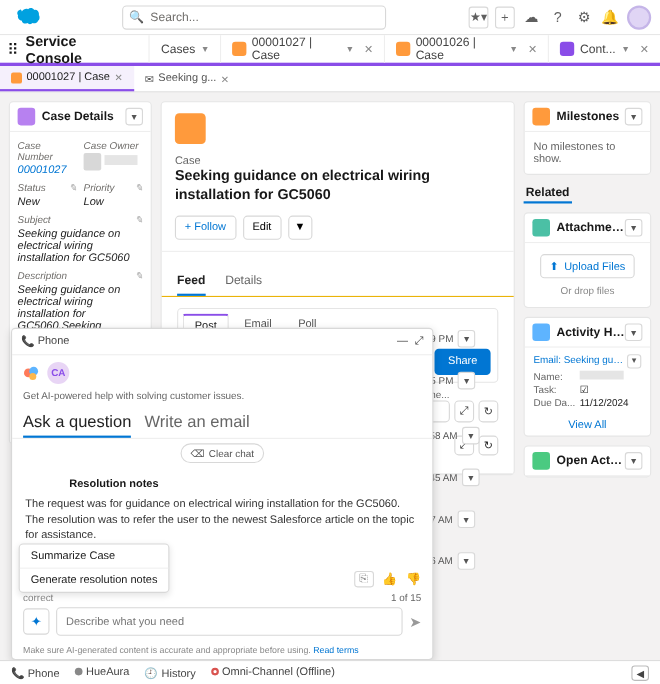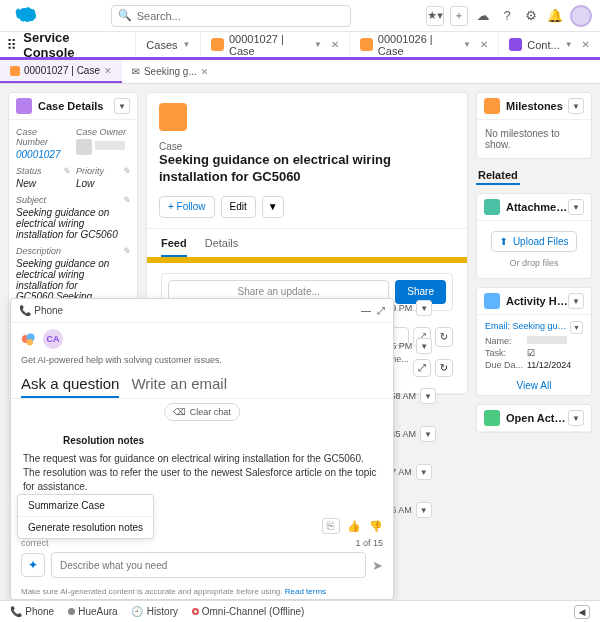--- a/index.html
+++ b/index.html
@@ -44,21 +44,21 @@
 .pencil { color:#aaa; font-size:9px; float:right; }
 .ownerimg { width:16px; height:16px; background:#d8d8d8; border-radius:2px; display:inline-block; vertical-align:middle; }
 .case-header { padding:10px 12px; display:flex; gap:10px; align-items:flex-start; border-bottom:1px solid #eee;flex-direction:column; }
 .case-ic-big { width:28px; height:28px; background:#ff9a3c; border-radius:4px; flex-shrink:0; }
 .case-titles { flex:1; }
 .case-rec { font-size:10px; color:#666; }
 .case-title { font-size:13px; font-weight:700; line-height:1.3; }
 .hdr-actions { display:flex; gap:6px; }
 .btn { height:22px; border:1px solid #d8d8d8; border-radius:4px; background:#fff; padding:0 8px; font-size:10px; cursor:pointer; display:flex; align-items:center; }
 .btn.follow { color:#0176d3; }
-.feed-tabs { display:flex; gap:18px; padding:8px 14px 0; border-bottom:6px solid #eab308; font-size:11px; }
+.feed-tabs { display:flex; gap:18px; padding:8px 14px 0; border-bottom:1px solid #eab308; font-size:11px;margin-top:12px; }
 .feed-tab { padding-bottom:6px; color:#666; }
 .feed-tab.active { color:#222; border-bottom:2px solid #0176d3; font-weight:600; }
 .composer { border:1px solid #e5e5e5; border-radius:4px; margin:10px 14px; }
 .comp-tabs { display:flex; gap:4px; padding:4px; font-size:10px; }
 .comp-tab { padding:4px 10px; color:#555; border-radius:3px; }
 .comp-tab.active { border:1px solid #d8d8d8; border-top:2px solid #8a4de8; color:#222; }
 .share-row { display:flex; gap:6px; padding:6px; }
 .share-inp { flex:1; height:24px; border:1px solid #d8d8d8; border-radius:4px; padding:0 8px; font-size:10px; color:#888; text-align:center; display:flex; align-items:center; justify-content:center; }
 .share-btn { background:#0176d3; color:#fff; border:none; border-radius:4px; padding:0 12px; font-size:10px; }
 .feed-filter { display:flex; align-items:center; padding:6px 14px; font-size:10px; color:#333; }
@@ -238,20 +238,25 @@
           <button class="btn follow">+ Follow</button>
           <button class="btn">Edit</button>
           <button class="btn" style="padding:0 5px;">▼</button>
         </div>
       </div>
       <div class="feed-tabs">
         <div class="feed-tab active">Feed</div>
         <div class="feed-tab">Details</div>
       </div>
       <div class="composer">
+        <div class="comp-tabs">
+          <div class="comp-tab active">Post</div>
+          <div class="comp-tab">Email</div>
+          <div class="comp-tab">Poll</div>
+        </div>
         <div class="share-row">
           <div class="share-inp">Share an update...</div>
           <button class="share-btn">Share</button>
         </div>
       </div>
       <div class="feed-filter">
         <div class="lbl"><span>Most Recent Activity</span> <span style="font-size:8px;">▼</span></div>
         <div class="sbox">
             <span>🔍</span>
             <span>Search this feed...</span>

